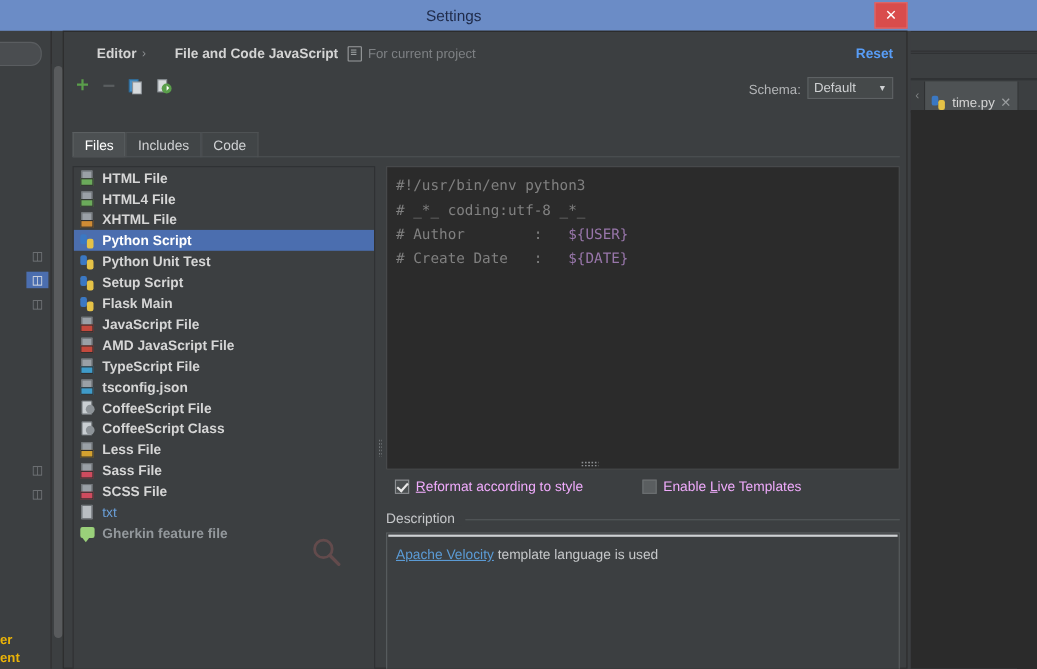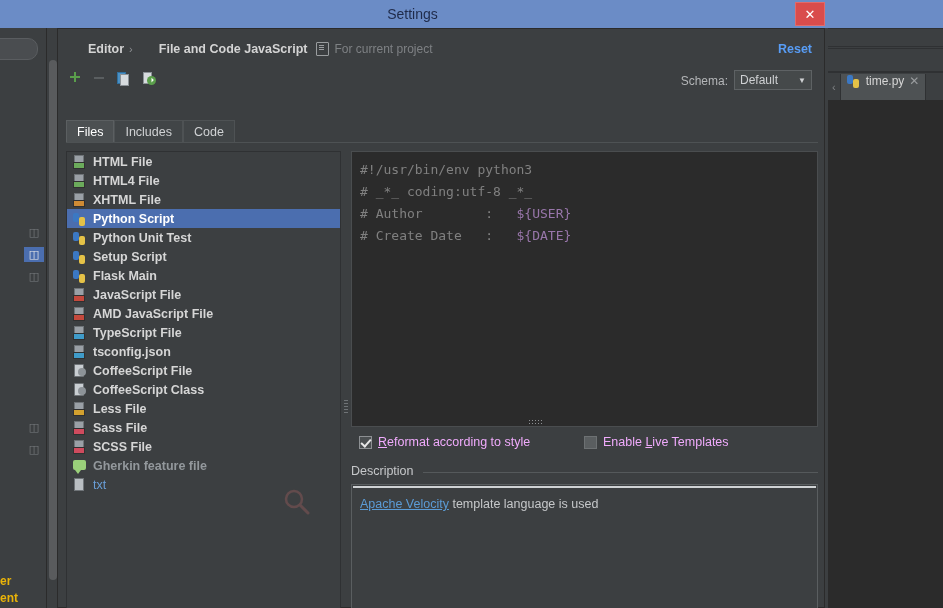--- a/index.html
+++ b/index.html
@@ -18,21 +18,21 @@
   .side-icon.sel{background:#4b6eaf;color:#e8e8e8;width:20px;margin-left:-2px;}
   #ide-side-icons2{position:absolute;left:26px;top:420px;width:18px;}
   #ide-scroll-track{position:absolute;left:47px;top:58px;bottom:0;width:12px;background:#3c3f41;}
   #ide-scroll-thumb{position:absolute;left:49px;top:60px;width:8px;height:520px;background:#595b5d;border-radius:4px;}
   #ide-bottom-text{position:absolute;left:0;bottom:1px;font-weight:bold;color:#eab308;font-size:12px;line-height:17px;}
   #ide-right{position:absolute;left:828px;top:0;right:0;bottom:0;background:#3c3f41;}
   .ide-row-line{position:absolute;left:828px;right:0;height:1px;background:#2f3133;}
   #ide-tabbar{position:absolute;left:828px;top:72px;right:0;height:28px;background:#3c3f41;
        border-top:1px solid #2f3133;border-bottom:1px solid #2b2b2b;display:flex;align-items:center;}
   #ide-tab-chevron{color:#808385;font-size:11px;padding:0 4px;}
-  #ide-tab{display:flex;align-items:flex-start;gap:5px;height:26px;padding:0 6px;background:#4e5254;
+  #ide-tab{display:flex;align-items:flex-end;gap:5px;height:26px;padding:0 6px;background:#4e5254;
        border-left:1px solid #2f3133;border-right:1px solid #2f3133;}
   #ide-tab-label{color:#d6d6d6;font-size:12px;}
   #ide-tab-close{color:#9a9d9f;font-size:12px;}
   #ide-editor-area{position:absolute;left:828px;top:100px;right:0;bottom:0;background:#2b2b2b;}
 
   
   #titlebar{position:absolute;left:0;top:0;width:943px;height:28px;background:#6b8cc6;}
   #titlebar-inner{position:absolute;left:0;top:0;width:825px;height:28px;
        display:flex;align-items:center;justify-content:center;}
   #title-text{font-size:14px;color:#1f2b4a;font-family:"Liberation Sans",sans-serif;}
@@ -352,31 +352,31 @@
         </span>
         <span>Sass File</span>
       </div>
       <div class="list-item">
         <span class="fi">
           <span class="page"></span>
           <span class="badge" style="background:#cf4b5e"></span>
         </span>
         <span>SCSS File</span>
       </div>
+      <div class="list-item linky">
+        <span class="fi">
+          <span class="txtpage"></span>
+        </span>
+        <span>txt</span>
+      </div>
       <div class="list-item muted">
         <span class="fi">
           <span class="bubble"></span>
         </span>
         <span>Gherkin feature file</span>
-      </div>
-      <div class="list-item linky">
-        <span class="fi">
-          <span class="txtpage"></span>
-        </span>
-        <span>txt</span>
       </div>
     </div>
   <svg id="list-watermark" viewBox="0 0 34 34">
     <circle cx="14" cy="14" r="8" fill="none" stroke="#c76b6b" stroke-width="2.5"></circle>
     <path d="M20 20 L28 28" stroke="#c76b6b" stroke-width="3" stroke-linecap="round"></path>
   </svg>
 
   <div id="splitter"></div>
   <div id="splitter-dots"></div>
 

